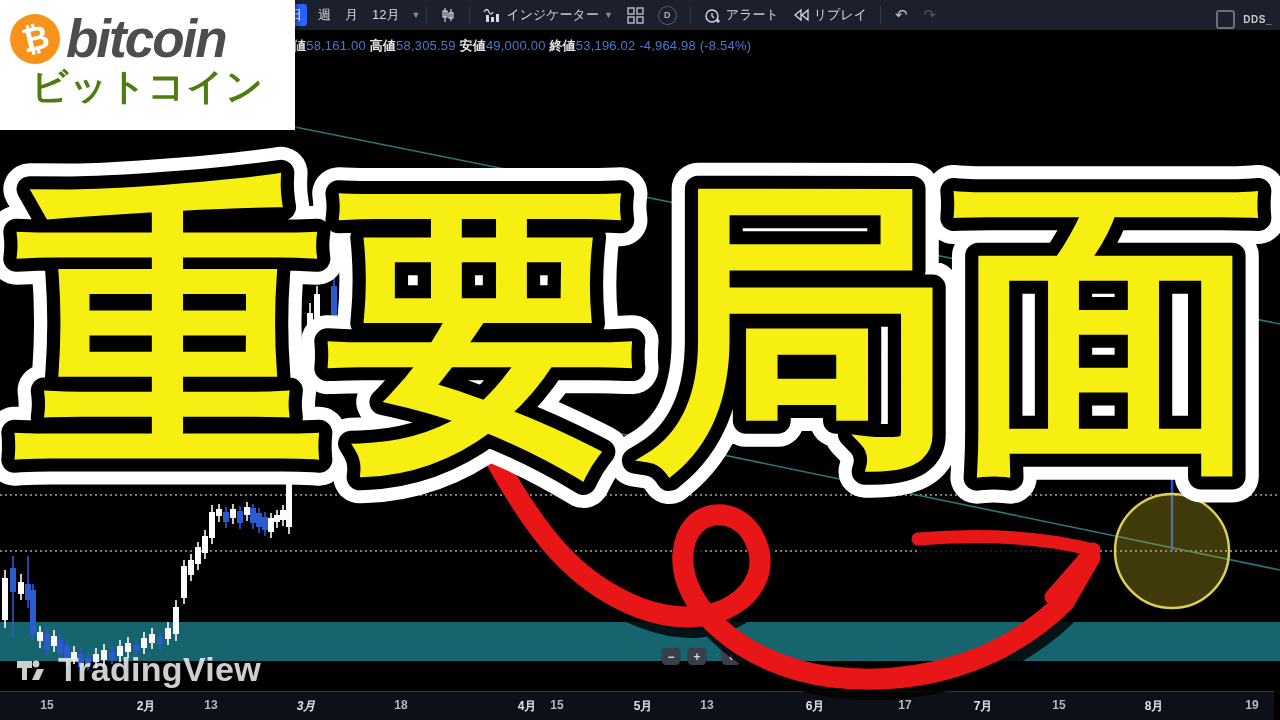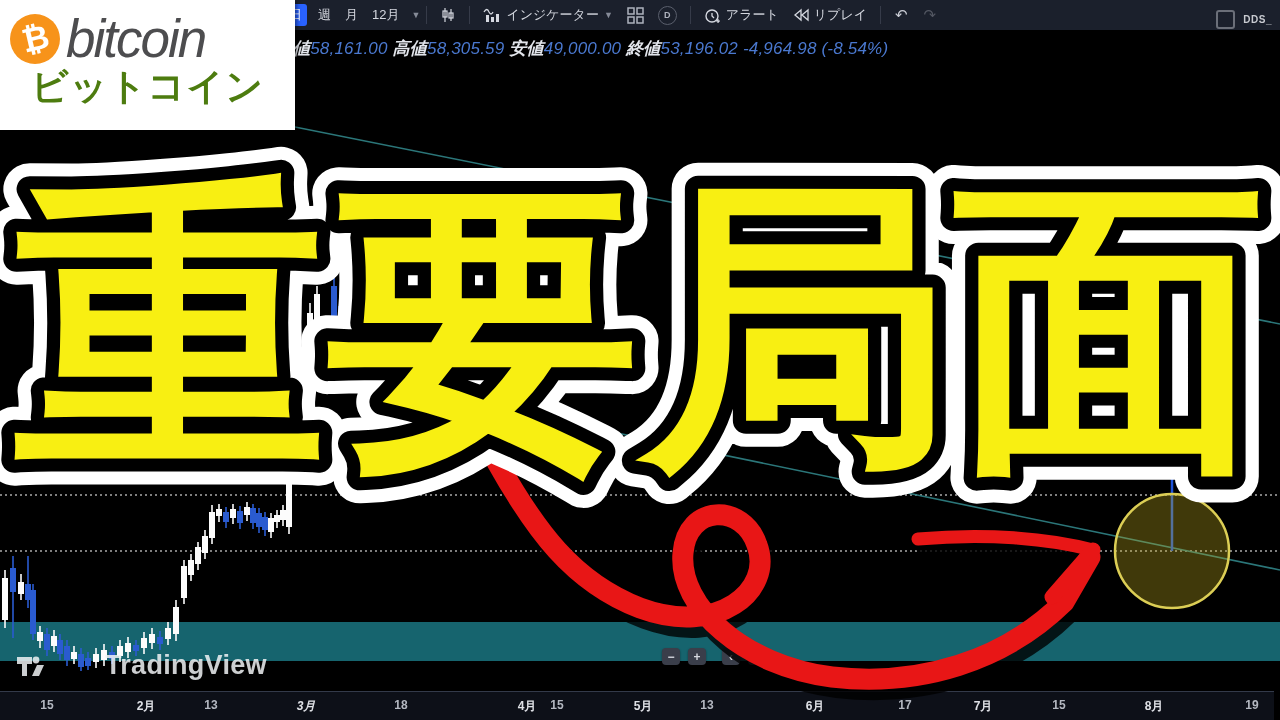--- a/index.html
+++ b/index.html
@@ -15,29 +15,29 @@
   .chev{font-size:9px;color:#868b98;margin-left:5px;}
   .d-circle{width:17px;height:17px;border:1.5px solid #5a5f6c;border-radius:50%;
             display:flex;align-items:center;justify-content:center;font-size:9px;font-weight:bold;color:#aeb2bd;}
   .tb-right{position:absolute;right:8px;top:0;height:38px;display:flex;align-items:center;}
   .checkbox{width:15px;height:15px;border:2px solid #6b6f79;border-radius:3px;margin-right:8px;}
   .dds{font-size:10px;font-weight:bold;color:#c8cad0;letter-spacing:.5px;}
   .undo{color:#c9ccd4;font-size:15px;margin:0 8px;}
   .redo{color:#535762;font-size:15px;margin:0 8px;}
   .tb-icon{display:inline-flex;margin-right:5px;}
   
-  .ohlc{position:absolute;left:293px;top:37px;z-index:2;font-size:17px;color:#ced3dd;
-        white-space:nowrap;letter-spacing:.2px;font-style:italic;}
+  .ohlc{position:absolute;left:293px;top:37px;z-index:2;font-size:13px;color:#ced3dd;
+        white-space:nowrap;letter-spacing:.2px;}
   .ohlc b{font-weight:bold;color:#e3e6ec;}
   .num{color:#4a78cf;}
   
   #chart{position:absolute;left:0;top:0;z-index:1;}
   
   .watermark{position:absolute;left:16px;top:650px;z-index:2;display:flex;align-items:center;
-             color:rgba(240,242,245,.85);font-size:27px;font-weight:bold;letter-spacing:.3px;gap:47px;}
+             color:rgba(240,242,245,.85);font-size:34px;font-weight:bold;letter-spacing:.3px;}
   
   .nav{position:absolute;left:0;top:0;z-index:3;}
   .nav-btn{position:absolute;width:18px;height:17px;background:#3a3e4a;border-radius:4px;
            color:#d6d9e0;font-size:12px;font-weight:bold;display:flex;align-items:center;
            justify-content:center;box-shadow:0 1px 2px rgba(0,0,0,.5);}
   
   .axis{position:absolute;left:0;bottom:0;width:1274px;height:28px;background:#0d1018;
         border-top:1px solid #333a4a;z-index:4;}
   .axis span{position:absolute;top:6px;transform:translateX(-50%);font-size:12px;
              color:#b4b8c1;font-weight:bold;}
@@ -45,21 +45,21 @@
   
   #overlay{position:absolute;left:0;top:0;z-index:6;pointer-events:none;}
   
   .btc-card{position:absolute;left:0;top:0;width:295px;height:130px;background:#fff;z-index:9;
             box-shadow:2px 2px 4px rgba(0,0,0,.45);}
   .btc-row{position:absolute;left:10px;top:8px;display:flex;align-items:center;}
   .btc-coin{width:50px;height:50px;border-radius:50%;background:#f7931a;display:flex;
             align-items:center;justify-content:center;margin-right:6px;}
   .btc-coin span{color:#fff;font-size:33px;font-weight:bold;transform:rotate(-13deg);
                  font-family:"DejaVu Sans",sans-serif;}
-  .btc-word{font-size:53px;font-weight:normal;font-style:italic;color:#4d4d4f;letter-spacing:-2px;}
+  .btc-word{font-size:53px;font-weight:bold;font-style:italic;color:#4d4d4f;letter-spacing:-2px;}
   .btc-jp{position:absolute;left:0;top:62px;width:295px;text-align:center;font-size:37px;
           font-weight:900;color:#4d7c0f;font-family:sans-serif;letter-spacing:1px;}
   .jp{font-family:sans-serif;}
 </style>
 </head>
 <body>
 
 <div id="stage">
 
   <div class="toolbar">

